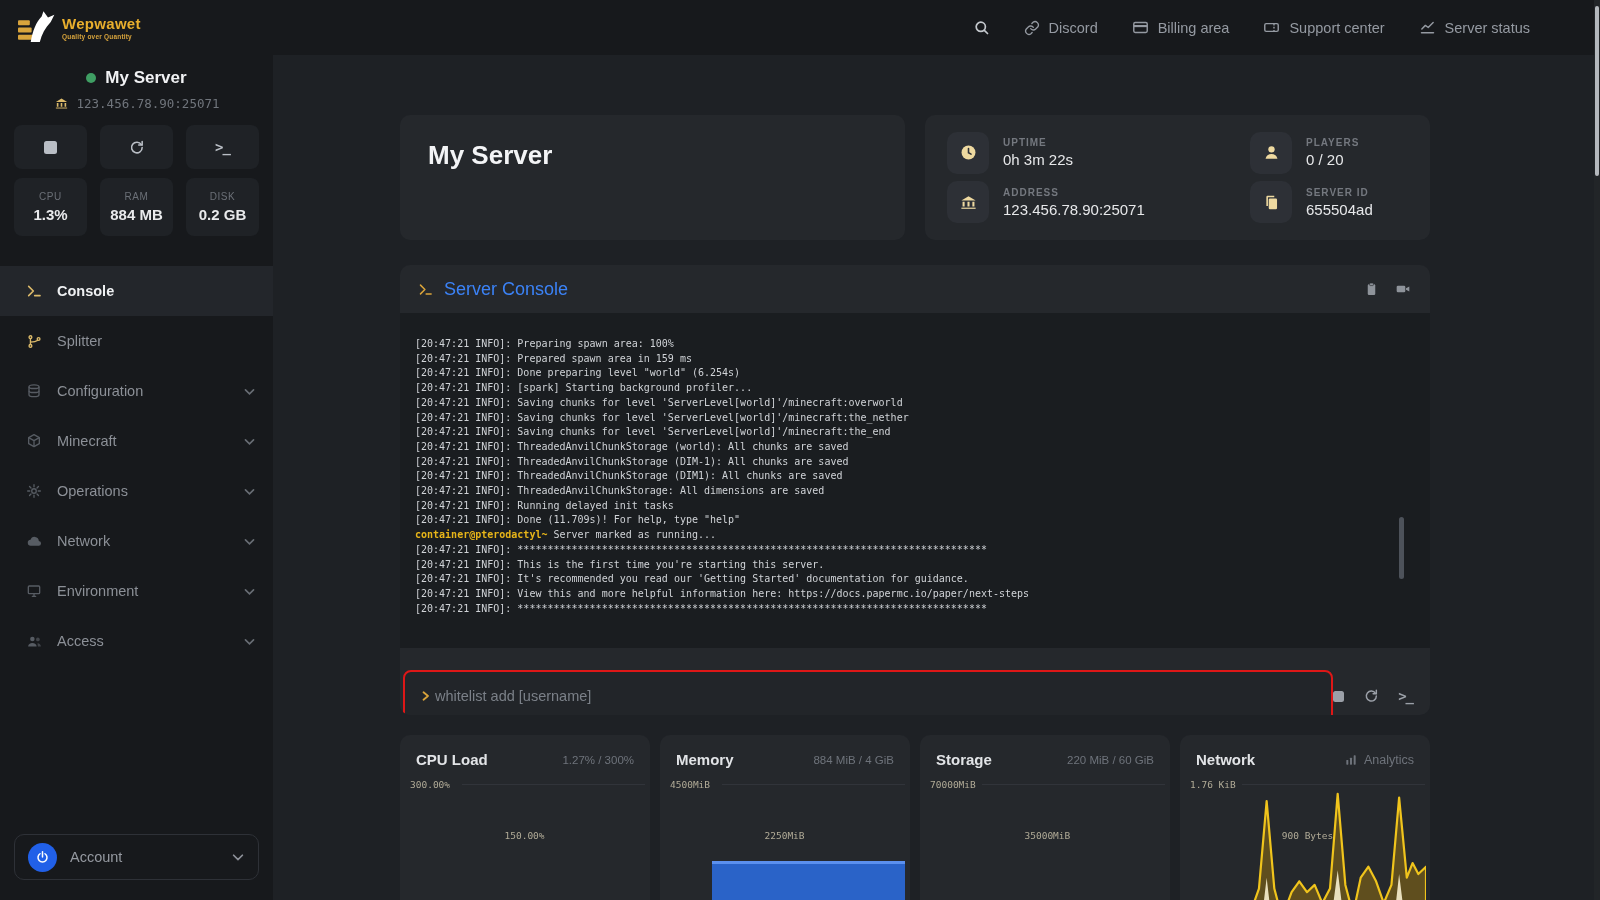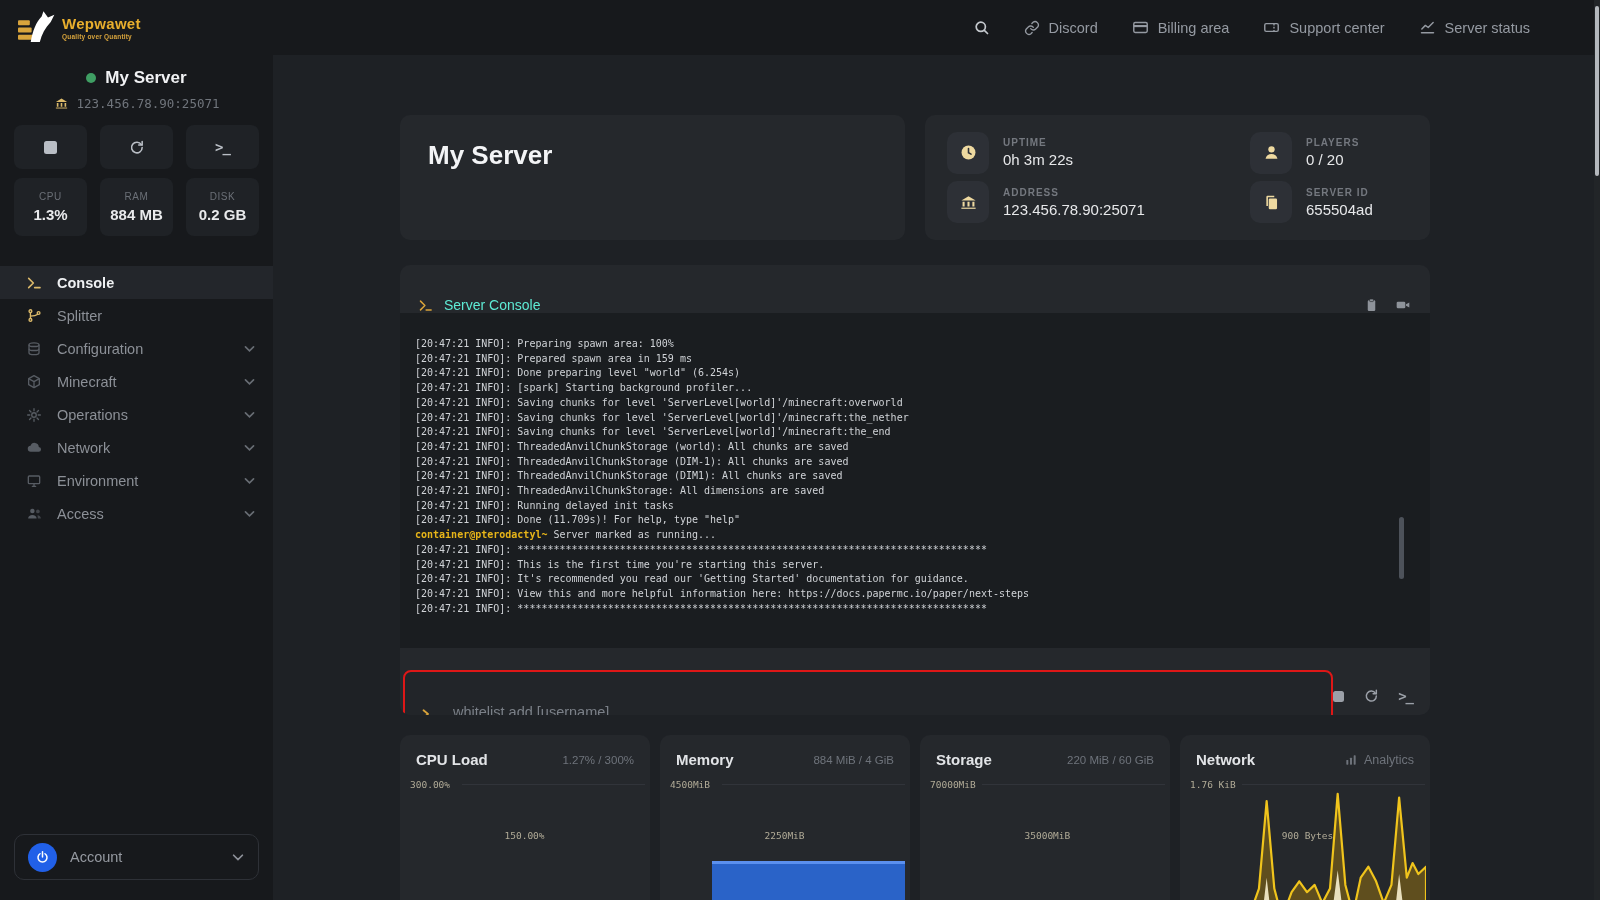--- a/index.html
+++ b/index.html
@@ -36,21 +36,21 @@
     justify-content:center; color:#b9bec5; cursor:pointer; }
   .stop-square { width:13px; height:13px; background:currentColor; border-radius:2.5px; }
   .term-glyph { font-family:"DejaVu Sans Mono", monospace; font-weight:bold; font-size:14px; letter-spacing:-1px; }
   .stat-grid { margin-top:9px; }
   .stat-tile { height:58px; background:#1f2226; border-radius:8px; display:flex; flex-direction:column;
     align-items:center; justify-content:center; gap:4px; }
   .stat-tile .stat-label { font-size:10px; color:#6b7077; letter-spacing:.6px; }
   .stat-tile .stat-value { font-size:15px; font-weight:bold; color:#e9eaec; }
 
   .side-nav { margin-top:30px; }
-  .nav-item { height:33px; display:flex; align-items:center; gap:14px; padding:0 17px 0 25px;
+  .nav-item { height:50px; display:flex; align-items:center; gap:14px; padding:0 17px 0 25px;
     color:#8c9097; font-size:14.5px; cursor:pointer; }
   .nav-item.active { background:#23262b; color:#eef0f2; font-weight:bold; }
   .nav-icon { width:18px; display:flex; justify-content:center; color:#575c63; }
   .nav-icon.gold { color:#dcba6a; }
   .nav-chev { margin-left:auto; color:#686d74; }
 
   .account-box { position:absolute; left:14px; right:14px; bottom:20px; height:46px;
     border:1px solid #2e3137; border-radius:10px; display:flex; align-items:center; gap:13px;
     padding:0 13px; color:#9599a0; font-size:14.5px; cursor:pointer; }
   .avatar { width:29px; height:29px; border-radius:50%; background:#2160e8; display:flex;
@@ -67,36 +67,36 @@
 
   .info-card { width:505px; height:125px; display:grid; grid-template-columns:1fr 158px;
     grid-template-rows:1fr 1fr; padding:13px 22px; column-gap:8px; }
   .info-item { display:flex; align-items:center; gap:14px; }
   .info-tile { width:42px; height:42px; background:#2d3036; border-radius:10px; flex:0 0 auto;
     display:flex; align-items:center; justify-content:center; color:#eed9a0; }
   .info-label { font-size:10px; font-weight:bold; letter-spacing:1px; color:#74787f; }
   .info-value { font-size:15px; color:#e7e8ea; margin-top:3px; }
 
   .console-card { margin:25px 0 0 127px; width:1030px; height:450px; position:relative; overflow:hidden; }
-  .console-head { height:48px; display:flex; align-items:flex-end; gap:11px; padding:0 18px;
-    color:#5eead4; font-size:14px; }
+  .console-head { height:48px; display:flex; align-items:center; gap:11px; padding:0 18px;
+    color:#3b82f6; font-size:18px; }
   .console-head .head-icon { color:#d9a33a; }
   .console-tools { margin-left:auto; display:flex; align-items:center; gap:15px; color:#8e939a; }
   .console-tools > * { cursor:pointer; }
 
   .console-log { margin-top:0; height:335px; background:#1a1d20; padding:24px 15px 0; overflow:hidden;
     position:relative; font-family:"DejaVu Sans Mono", monospace; font-size:10px; line-height:14.7px;
     color:#d0d3d7; white-space:pre; }
   .log-prefix { color:#e7b519; font-weight:bold; }
   .log-scroll-thumb { position:absolute; right:26px; top:252px; width:5px; height:62px;
     background:#4d525a; border-radius:3px; }
 
   .cmd-row { display:flex; align-items:center; margin:22px 15px 0 3px; }
   .cmd-box { flex:1; height:52px; border:2px solid #de1717; border-radius:8px; background:#222529;
-    display:flex; align-items:flex-end; gap:22px; padding:0 17px; margin-right:0; }
+    display:flex; align-items:center; gap:4px; padding:0 17px; margin-right:0; }
   .cmd-chevron { color:#d9a33a; }
   .cmd-input { flex:1; background:transparent; border:none; outline:none; color:#dfe1e4; font-size:14.5px;
     font-family:"Liberation Sans", sans-serif; }
   .cmd-input::placeholder { color:#7b8088; }
   .cmd-actions { display:flex; align-items:center; gap:19px; color:#9ba0a8; padding-right:2px; }
   .cmd-actions > * { cursor:pointer; }
   .cmd-actions .stop-square { width:11px; height:11px; }
 
   .row3 { margin:20px 0 0 127px; width:1030px; display:grid; grid-template-columns:repeat(4,1fr); gap:10px; }
   .stat-card { height:230px; position:relative; padding:16px 16px 0; overflow:hidden; }

